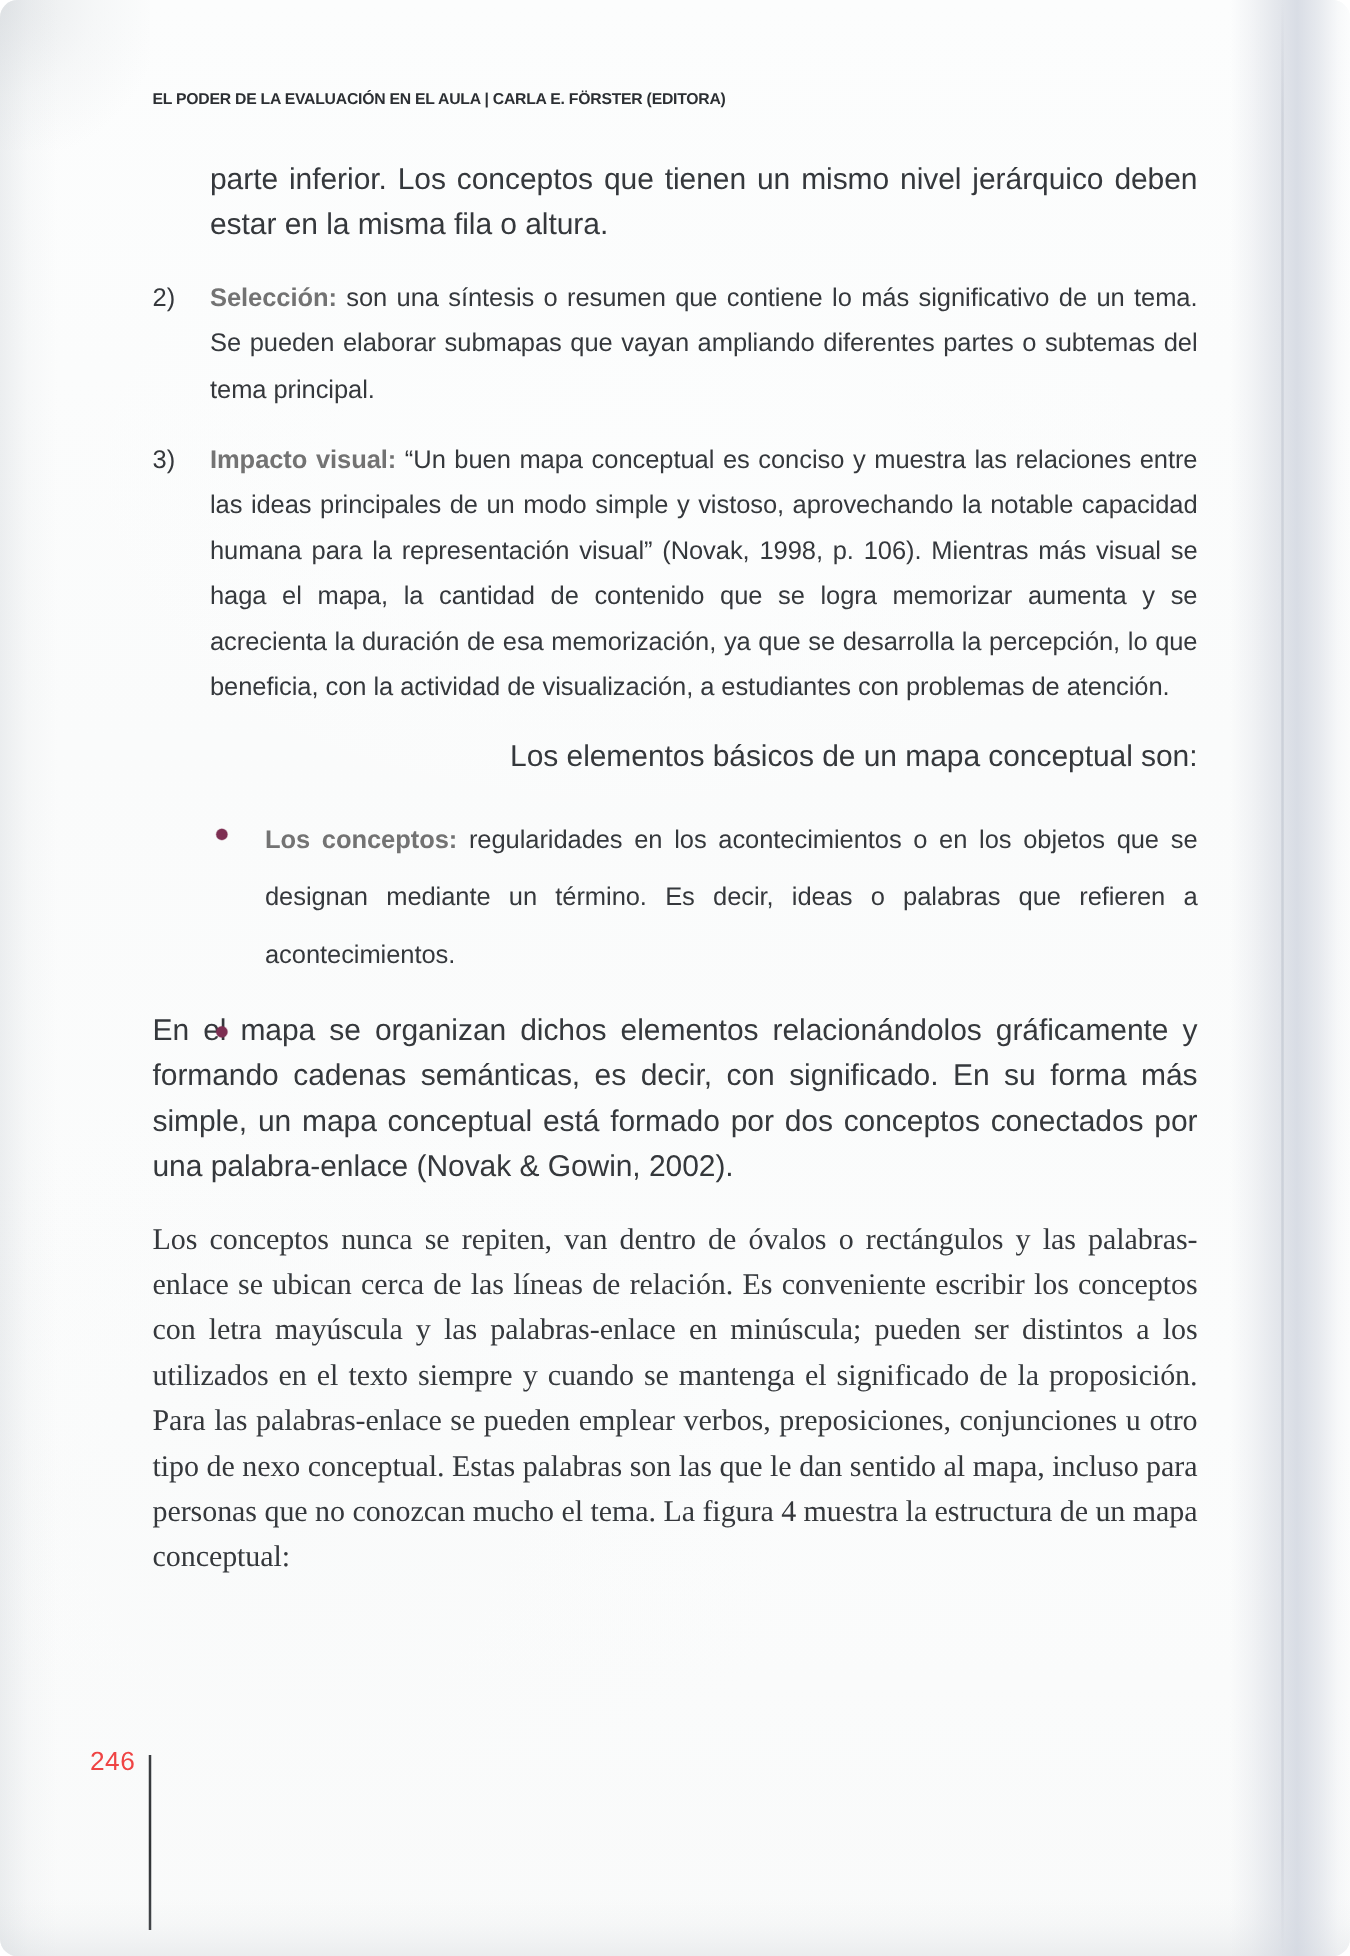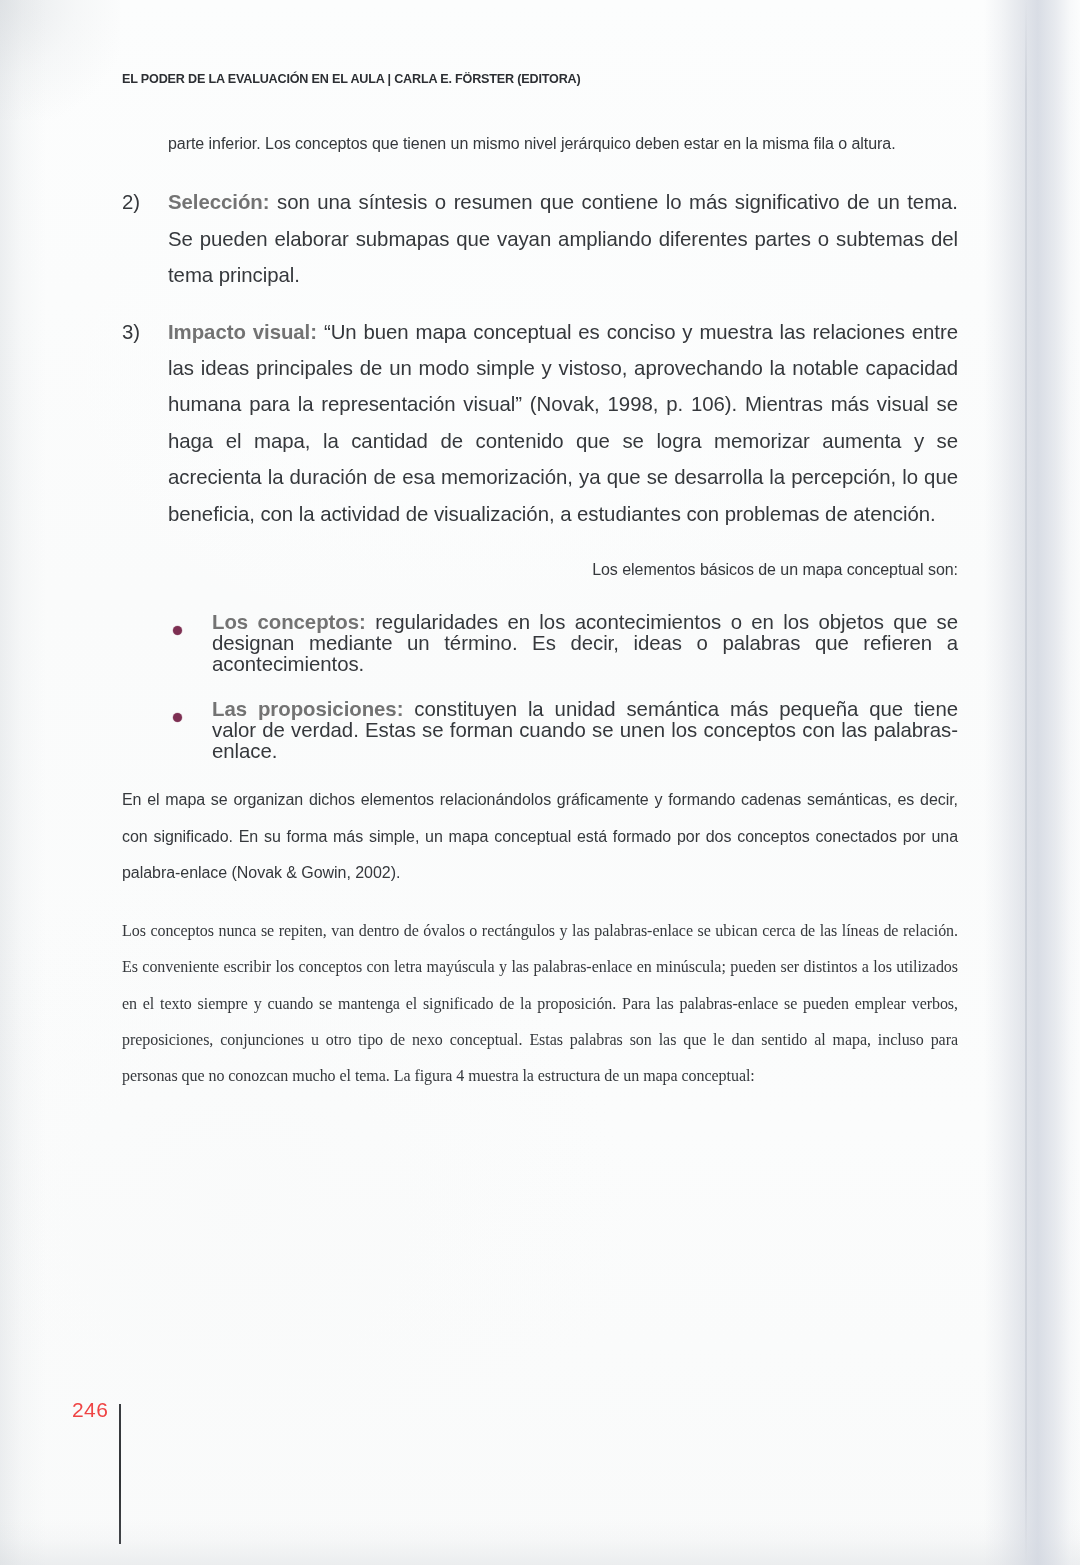--- a/index.html
+++ b/index.html
@@ -14,20 +14,21 @@
     overflow: hidden;
   }
 
   
   #page {
     position: relative;
     width: 1080px;
     height: 1565px;
     background: #fbfcfc;
     overflow: hidden;
+    border-radius: 14px;
   }
 
   
   #paper-texture {
     position: absolute;
     inset: 0;
     background:
       radial-gradient(ellipse 700px 420px at 46% 24%, rgba(252,253,253,0.9) 0%, rgba(250,251,251,0) 72%),
       radial-gradient(ellipse 560px 520px at 22% 78%, rgba(249,250,250,0.85) 0%, rgba(249,250,250,0) 70%),
       linear-gradient(180deg, #fcfdfd 0%, #fafbfb 38%, #fbfcfc 72%, #f9fafa 100%);
@@ -100,21 +101,21 @@
   
   #text-column {
     position: absolute;
     left: 122px;
     top: 126px;
     width: 836px;
   }
 
   .para {
     color: #35383c;
-    font-size: 16px;
+    font-size: 24px;
     line-height: 36.4px;
     text-align: justify;
     text-justify: inter-word;
     margin: 0 0 18px 0;
     letter-spacing: -0.05px;
   }
   .para:last-child { margin-bottom: 0; font-family: Liberation Serif, serif; }
 
   .para.tight  { margin-bottom: 16px; }
   .para.flow   { margin-bottom: 21px; }
@@ -162,21 +163,21 @@
     width: 9px;
     height: 9px;
     border-radius: 50%;
     background: #7d2f52;
     box-shadow: 0 0 0.5px 0.5px rgba(125,47,82,0.30);
   }
   .bulleted .body {
     display: block;
     color: #35383c;
     font-size: 20.4px;
-    line-height: 21px;
+    line-height: 46px;
     text-align: justify;
     letter-spacing: -0.05px;
     margin-top: 24px;
   }
 
   .lead { font-weight: 700; color: #737373; }
 
   
   .para.single { text-align: right; }
 
@@ -238,21 +239,20 @@
 
     <div id="bullet-group">
 
       <div class="bulleted">
         <span class="bullet-dot"></span>
         <span class="body"><span class="lead">Los conceptos:</span><span> regularidades en los acontecimientos o en los objetos que se designan mediante un término. Es decir, ideas o palabras que refieren a acontecimientos.</span></span>
       </div>
 
       <div class="bulleted">
         <span class="bullet-dot"></span>
-        <span class="body"><span class="lead">Las proposiciones:</span><span> constituyen la unidad semántica más pequeña que tiene valor de verdad. Estas se forman cuando se unen los conceptos con las palabras-enlace.</span></span>
       </div>
 
 
     </div>
 
     <p class="para flow">En el mapa se organizan dichos elementos relacionándolos gráficamente y formando cadenas semánticas, es decir, con significado. En su forma más simple, un mapa conceptual está formado por dos conceptos conectados por una palabra-enlace (Novak &amp; Gowin, 2002).</p>
 
     <p class="para">Los conceptos nunca se repiten, van dentro de óvalos o rectángulos y las palabras-enlace se ubican cerca de las líneas de relación. Es conveniente escribir los conceptos con letra mayúscula y las palabras-enlace en minúscula; pueden ser distintos a los utilizados en el texto siempre y cuando se mantenga el significado de la proposición. Para las palabras-enlace se pueden emplear verbos, preposiciones, conjunciones u otro tipo de nexo conceptual. Estas palabras son las que le dan sentido al mapa, incluso para personas que no conozcan mucho el tema. La figura 4 muestra la estructura de un mapa conceptual:</p>
 
   </div>

